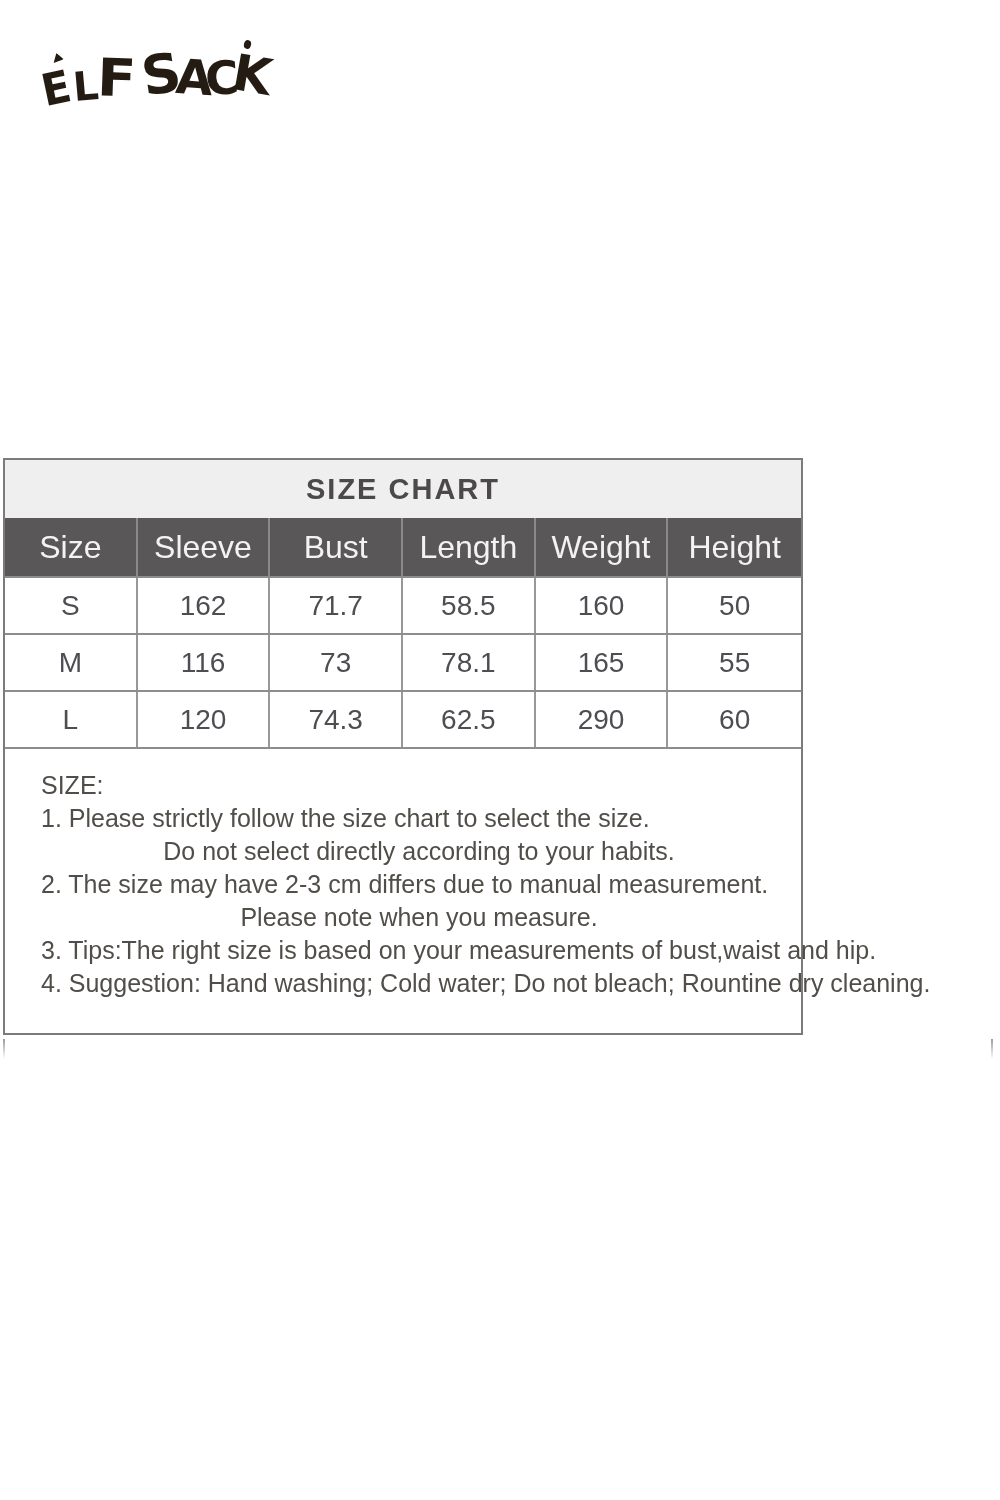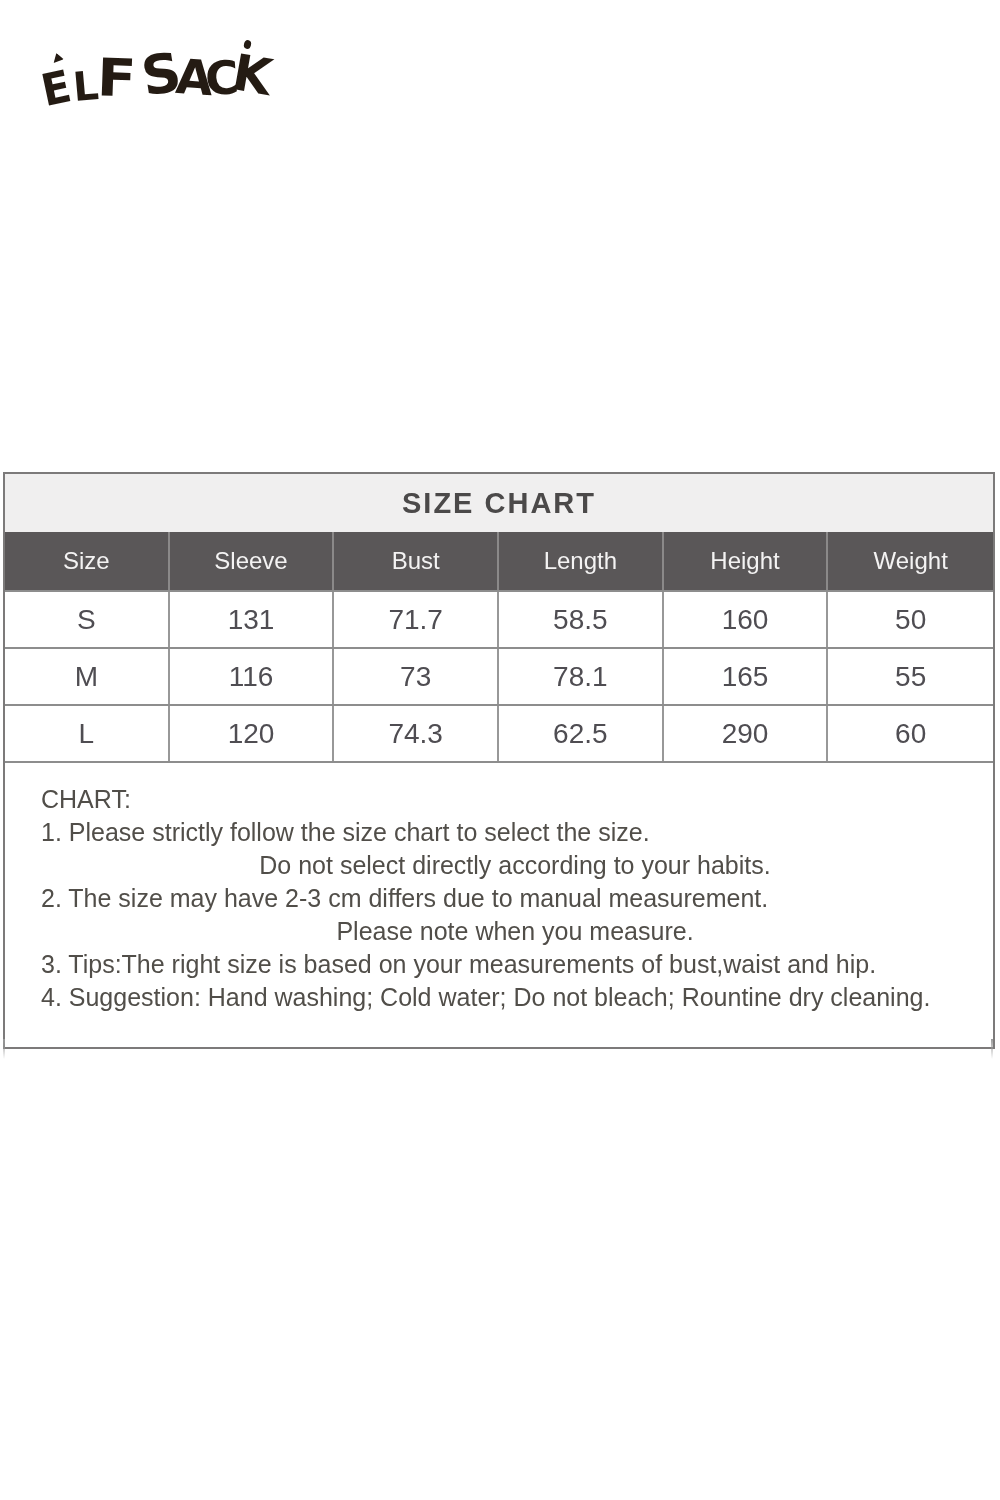--- a/index.html
+++ b/index.html
@@ -23,33 +23,33 @@
   .lg.c { left:163px; top:13px; font-size:46px; transform:rotate(-4deg); }
   .lg.k { left:191px; top:8px;  font-size:50px; transform:rotate(10deg); }
   .accent-e { position:absolute; left:10px; top:12px; width:10px; height:10px;
     background:#241b13; transform:rotate(28deg) skewX(-18deg);
     clip-path:polygon(0 0, 100% 20%, 55% 100%); }
   .accent-k { position:absolute; left:202px; top:-2px; width:7px; height:9px;
     background:#241b13; border-radius:50%; transform:rotate(15deg); }
 
   
   .panel {
-    position:absolute; left:3px; top:472px; width:992px;
+    position:absolute; left:3px; top:458px; width:800px;
     border:2px solid #7c7a7a; background:#ffffff;
   }
   .title {
     height:58px; line-height:58px; background:#f0efef; text-align:center;
     font-size:29px; font-weight:bold; letter-spacing:2px; color:#4b4949;
   }
   .thead {
     display:grid; grid-template-columns:repeat(6,1fr);
     background:#5a5758; height:58px;
   }
   .th {
-    line-height:58px; text-align:center; font-size:24px; color:#f4f3f3;
+    line-height:58px; text-align:center; font-size:32px; color:#f4f3f3;
     border-right:2px solid #8b8989;
   }
   .th:last-child { border-right:none; }
   .trow {
     display:grid; grid-template-columns:repeat(6,1fr);
     height:57px; border-top:2px solid #8d8d8d;
   }
   .trow:first-of-type { border-top:none; }
   .td {
     line-height:55px; text-align:center; font-size:28px; color:#4f4d52;
@@ -87,27 +87,27 @@
 </div>
 
 <div class="panel">
   <div class="title">SIZE CHART</div>
 
   <div class="thead">
     <div class="th">Size</div>
     <div class="th">Sleeve</div>
     <div class="th">Bust</div>
     <div class="th">Length</div>
+    <div class="th">Weight</div>
     <div class="th">Height</div>
-    <div class="th">Weight</div>
   </div>
 
   <div class="trow">
     <div class="td">S</div>
-    <div class="td">131</div>
+    <div class="td">162</div>
     <div class="td">71.7</div>
     <div class="td">58.5</div>
     <div class="td">160</div>
     <div class="td">50</div>
   </div>
 
   <div class="trow">
     <div class="td">M</div>
     <div class="td">116</div>
     <div class="td">73</div>
@@ -119,21 +119,21 @@
   <div class="trow">
     <div class="td">L</div>
     <div class="td">120</div>
     <div class="td">74.3</div>
     <div class="td">62.5</div>
     <div class="td">290</div>
     <div class="td">60</div>
   </div>
 
   <div class="note">
-    <div class="note-line">CHART:</div>
+    <div class="note-line">SIZE:</div>
     <div class="note-line">1. Please strictly follow the size chart to select the size.</div>
     <div class="note-line indent">Do not select directly according to your habits.</div>
     <div class="note-line">2. The size may have 2-3 cm differs due to manual measurement.</div>
     <div class="note-line indent">Please note when you measure.</div>
     <div class="note-line">3. Tips:The right size is based on your measurements of bust,waist and hip.</div>
     <div class="note-line">4. Suggestion: Hand washing; Cold water; Do not bleach; Rountine dry cleaning.</div>
   </div>
 </div>
 
 <div class="frag left"></div>

